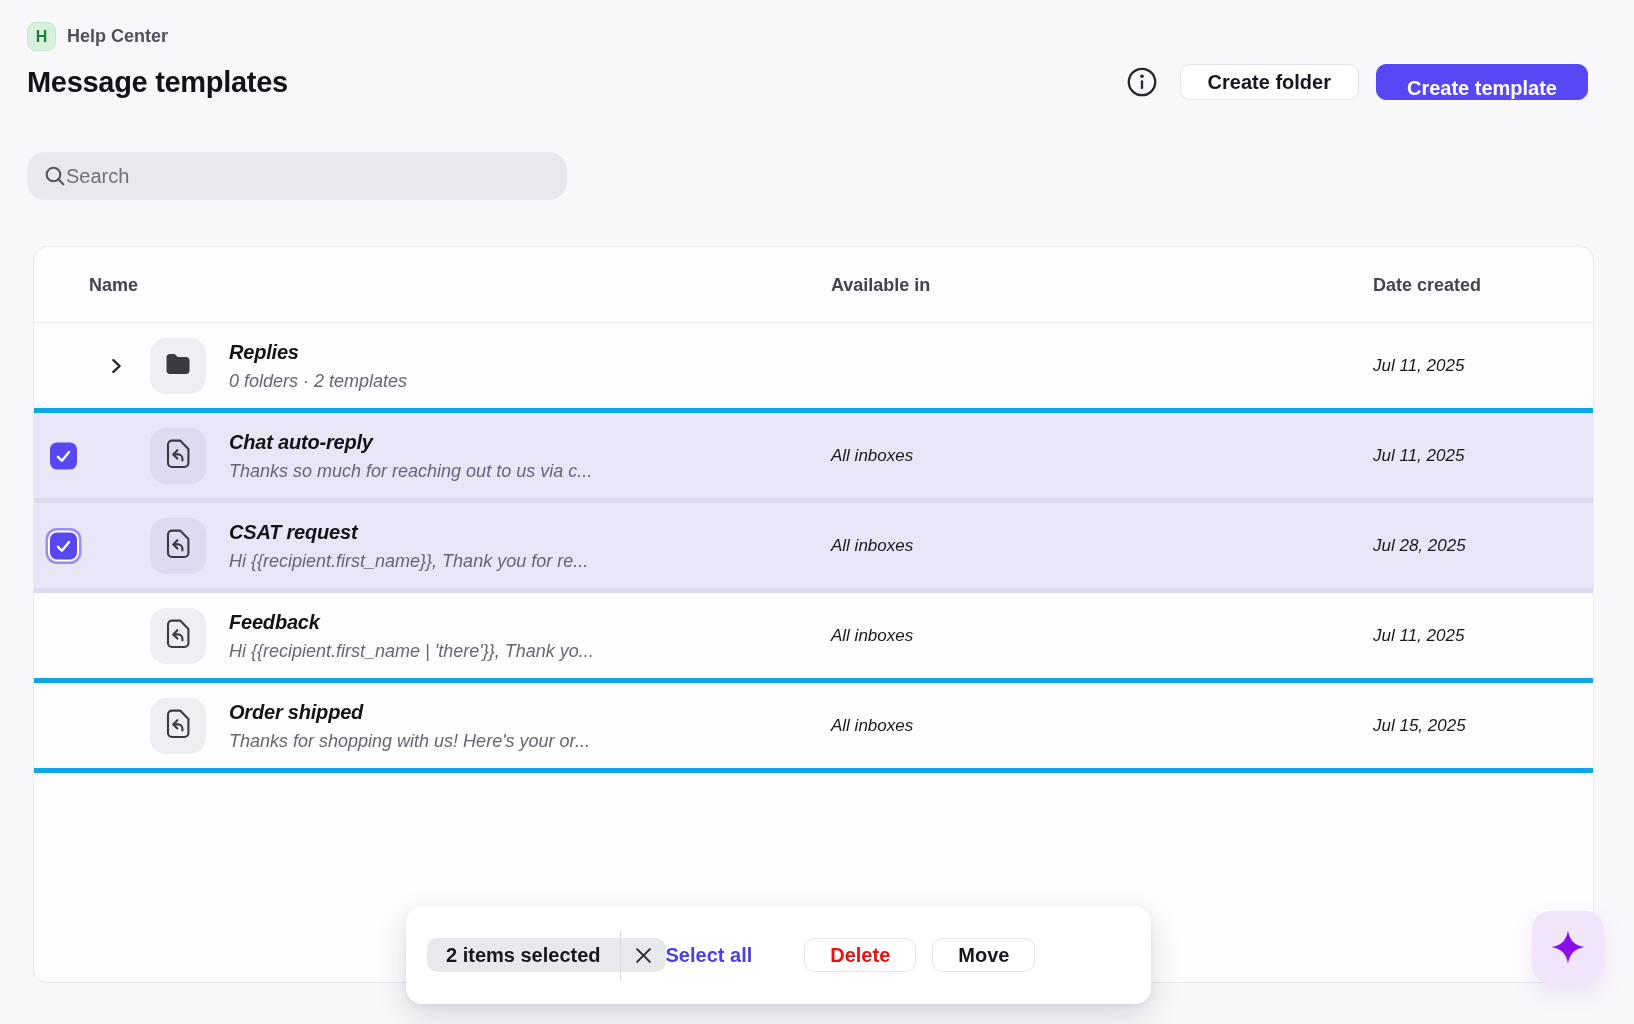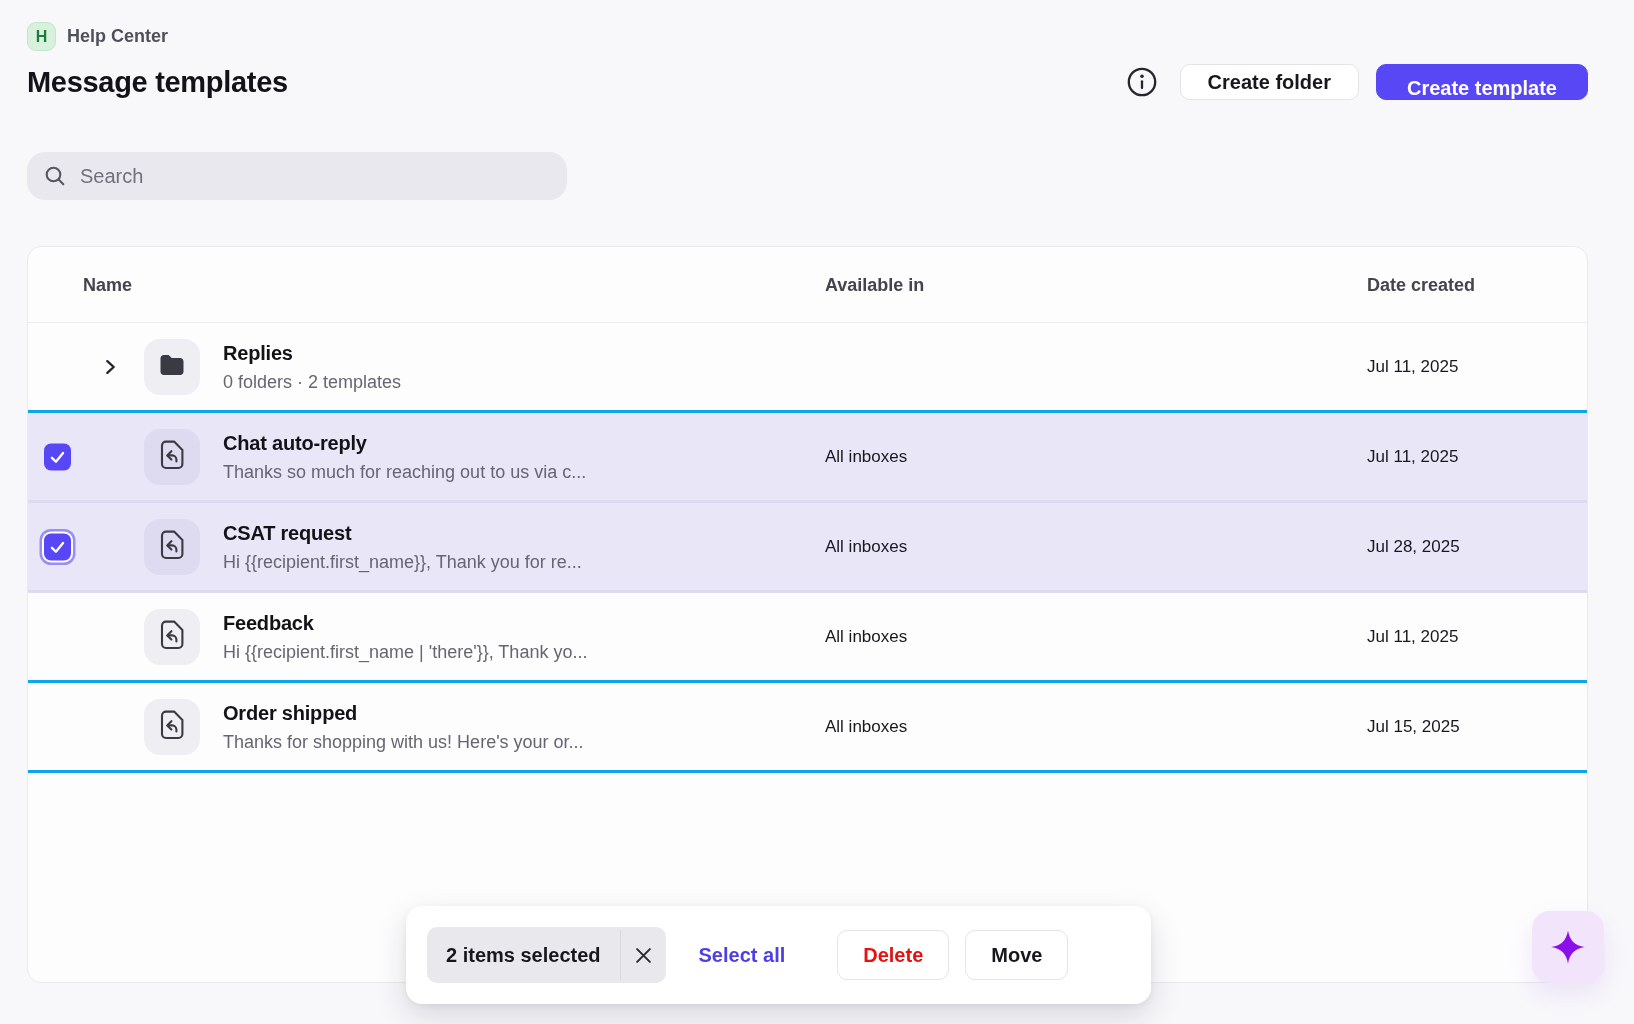--- a/index.html
+++ b/index.html
@@ -27,40 +27,40 @@
   .header-actions { position: absolute; top: 64px; right: 46px; display: flex; align-items: center; gap: 17px; }
   .info-btn { width: 34px; height: 34px; display: flex; align-items: center; justify-content: center; background: none; border: none; cursor: pointer; margin-right: 4px; }
   .btn { height: 36px; border-radius: 10px; font-family: inherit; font-size: 20px; font-weight: 600; cursor: pointer; }
   .btn-secondary { background: #FFFFFF; border: 1px solid #E3E3E9; color: #17171D; padding: 0 27px; }
   .btn-primary { background: #5847F5; border: 1px solid #5847F5; color: #FFFFFF; padding: 12px 30px; }
 
   
   .search-bar {
     position: absolute; left: 27px; top: 152px; width: 540px; height: 48px;
     background: #E9E8EE; border-radius: 18px;
-    display: flex; align-items: center; padding-left: 17px; gap: 14px;
+    display: flex; align-items: center; padding-left: 17px; 
   }
   .search-bar input {
     flex: 1; border: none; background: transparent; outline: none;
     font-family: inherit; font-size: 20px; color: #17171D; height: 100%;
   }
   .search-bar input::placeholder { color: #70707E; }
 
   
   .table {
-    position: absolute; left: 27px; top: 246px; width: 1561px; height: 737px;
+    position: absolute; left: 33px; top: 246px; width: 1561px; height: 737px;
     background: #FDFDFE; border: 1px solid #E9E9EE; border-radius: 14px;
   }
   .thead { position: relative; height: 76px; border-bottom: 1px solid #ECECF1; }
   .th { position: absolute; top: 50%; transform: translateY(-50%); font-size: 18px; font-weight: 600; color: #44444F; }
   .th-name { left: 55px; }
   .th-available { left: 797px; }
   .th-date { left: 1339px; }
 
-  .row { position: relative; height: 90px; border-bottom: 3px solid #0ea5e9; cursor: pointer; }
+  .row { position: relative; height: 90px; border-bottom: 5px solid #0ea5e9; cursor: pointer; font-style: italic; }
   .row.selected { background: #E9E6F8; border-bottom-color: #DEDAF0; }
 
   .checkbox {
     position: absolute; left: 16px; top: 50%; transform: translateY(-50%);
     width: 27px; height: 27px; border-radius: 7px; background: #5847F5;
     display: flex; align-items: center; justify-content: center; border: none; cursor: pointer;
   }
   .checkbox.ring { box-shadow: 0 0 0 2px #FFFFFF, 0 0 0 4.5px #9B8EF3; }
 
   .chevron { position: absolute; left: 74px; top: 50%; transform: translateY(-50%); background: none; border: none; cursor: pointer; display: flex; }
@@ -83,26 +83,26 @@
   .cell-available { left: 797px; }
   .cell-date { left: 1339px; }
 
   
   .selection-bar {
     position: absolute; left: 406px; top: 906px; width: 745px; height: 98px;
     background: #FFFFFF; border-radius: 16px;
     box-shadow: 0 2px 6px rgba(25,25,45,.06), 0 12px 32px rgba(25,25,45,.14);
     display: flex; align-items: center; padding: 0 21px;
   }
-  .sel-pill { height: 56px; background: #E9E8ED; border-radius: 10px; display: flex; align-items: center; margin-right: 33px; }
+  .sel-pill { height: 34px; background: #E9E8ED; border-radius: 10px; display: flex; align-items: center; }
   .sel-count { padding: 0 19px; font-size: 20px; font-weight: 600; color: #17171D; white-space: nowrap; }
   .sel-divider { width: 1px; height: 50px; background: #D7D7DD; }
   .sel-x { width: 45px; height: 50px; display: flex; align-items: center; justify-content: center; background: none; border: none; cursor: pointer; }
   .select-all { background: none; border: none; font-family: inherit; font-size: 20px; font-weight: 600; color: #4C3FE4; cursor: pointer; margin-right: 52px; white-space: nowrap; }
-  .bar-btn { height: 50px; padding: 0 25px; background: #FFFFFF; border: 1px solid #E4E4E9; border-radius: 10px; font-family: inherit; font-size: 20px; font-weight: 600; cursor: pointer; }
+  .bar-btn { height: 34px; padding: 0 25px; background: #FFFFFF; border: 1px solid #E4E4E9; border-radius: 10px; font-family: inherit; font-size: 20px; font-weight: 600; cursor: pointer; }
   .bar-delete { color: #E51212; margin-right: 16px; }
   .bar-move { color: #17171D; }
 
   
   .sparkle-btn {
     position: absolute; left: 1532px; top: 911px; width: 72px; height: 72px;
     border-radius: 18px; background: #F2E4FB; border: none; cursor: pointer;
     display: flex; align-items: center; justify-content: center;
     box-shadow: 0 10px 24px rgba(120,30,200,.10);
   }

